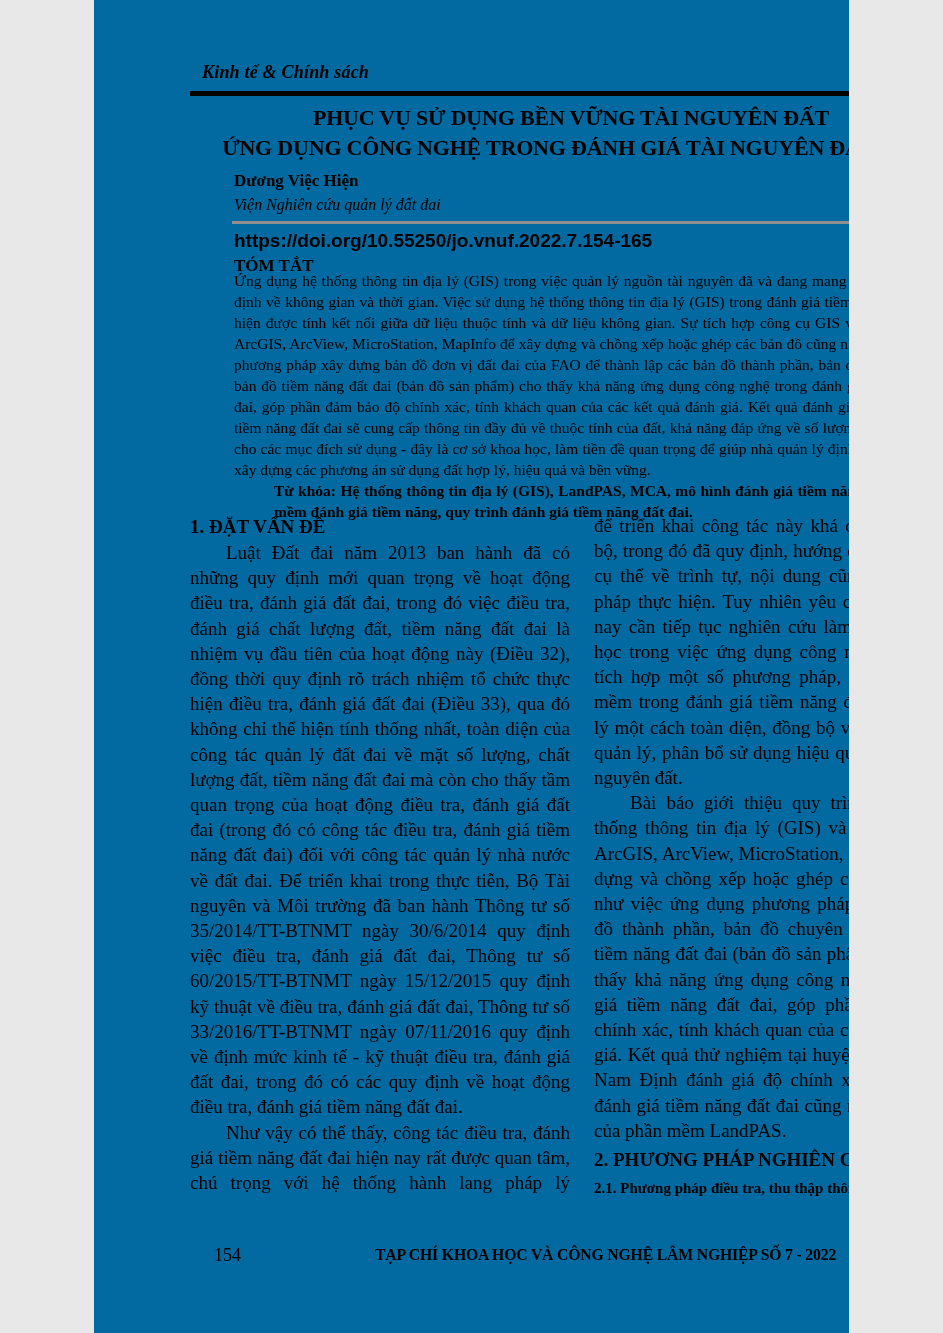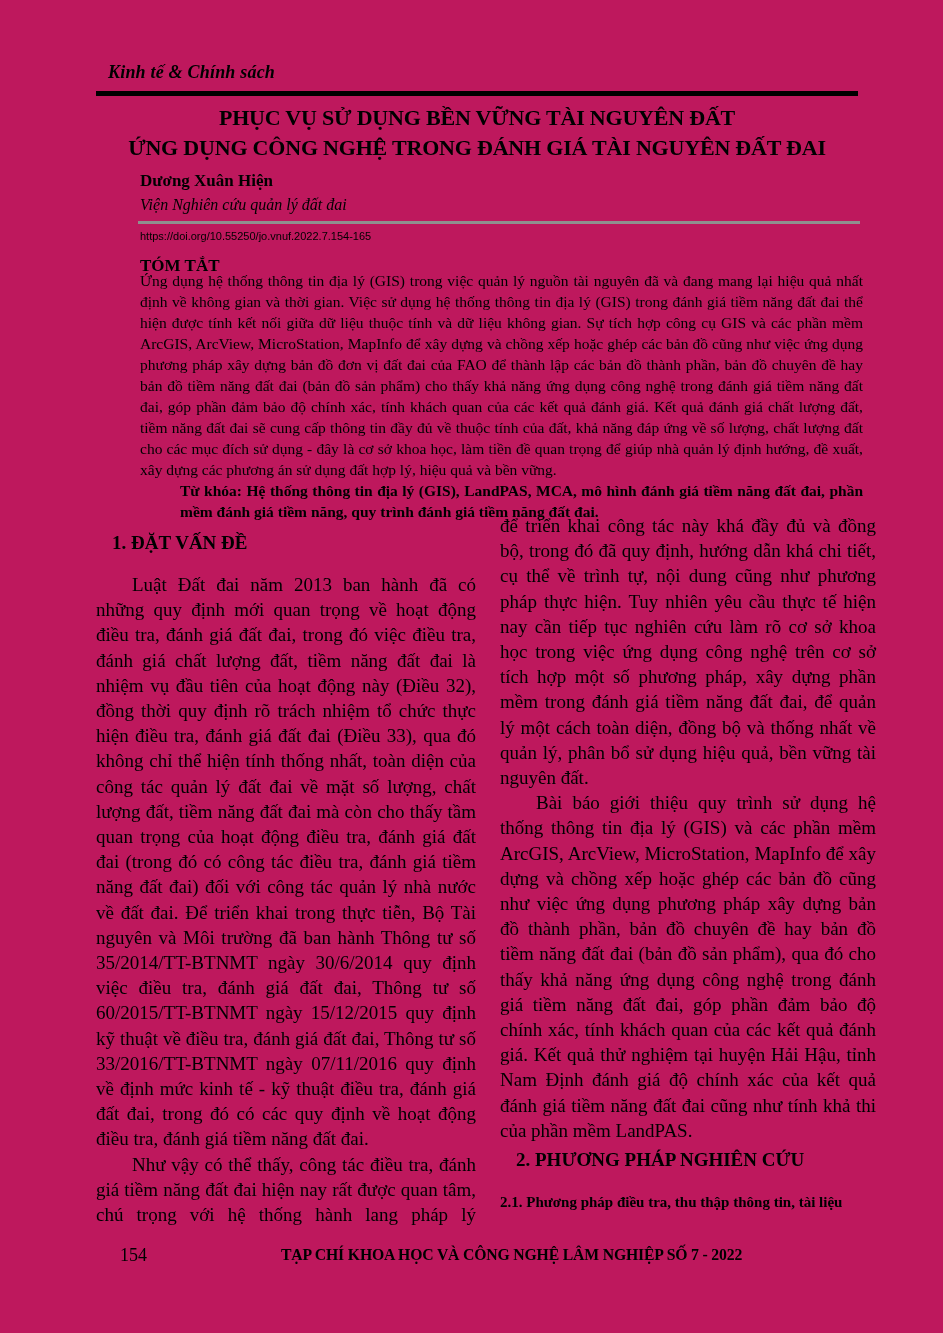--- a/index.html
+++ b/index.html
@@ -1,22 +1,22 @@
 <!DOCTYPE html>
 <html lang="vi"><head>
 <meta charset="utf-8">
 <style>
   * { box-sizing: border-box; }
   html, body { margin: 0; padding: 0; background: #e8e8e8; }
   .page {
     position: relative;
-    width: 943px;
+    width: 755px;
     height: 1333px;
     margin: 0 auto;
-    background: #be185d;
+    background: #0369a1;
     color: #000000;
     font-family: "Liberation Serif", serif;
     overflow: hidden;
   }
   .section-label {
     position: absolute;
     left: 108px; top: 62px;
     font-size: 18px;
     font-weight: bold;
     font-style: italic;
@@ -54,23 +54,24 @@
   .author-rule {
     position: absolute;
     left: 138px; top: 221px;
     width: 722px; height: 3px;
     background: #8f8f8f;
   }
   .doi {
     position: absolute;
     left: 140px; top: 230px;
     font-family: "Liberation Sans", sans-serif;
-    font-size: 11px;
+    font-size: 19px;
     color: #000000;
     text-decoration: none;
+    font-weight: bold;
   }
   .abstract-heading {
     position: absolute;
     left: 140px; top: 256px;
     font-size: 17px;
     font-weight: bold;
     margin: 0;
   }
   .abstract {
     position: absolute;
@@ -88,21 +89,21 @@
     font-size: 19px;
     line-height: 25.2px;
     text-align: justify;
   }
   .col-left  { left: 96px;  width: 380px; }
   .col-right { left: 500px; width: 376px; }
   .col p { margin: 0; }
   .col .indent { text-indent: 36px; }
   .col .fill { text-align-last: justify; }
   .col h2 {
-    margin: 16px;
+    margin: 0;
     font-size: 19px;
     font-weight: bold;
     line-height: 27px;
     text-align: left;
   }
   .col h3 {
     margin: 2px 0 0 0;
     font-size: 15px;
     font-weight: bold;
     line-height: 27px;
@@ -132,21 +133,21 @@
 
   <div class="section-label">Kinh tế &amp; Chính sách</div>
 
   <div class="header-rule"></div>
 
   <h1 class="title">
     <div>PHỤC VỤ SỬ DỤNG BỀN VỮNG TÀI NGUYÊN ĐẤT</div>
     <div>ỨNG DỤNG CÔNG NGHỆ TRONG ĐÁNH GIÁ TÀI NGUYÊN ĐẤT ĐAI</div>
   </h1>
 
-  <div class="author">Dương Xuân Hiện</div>
+  <div class="author">Dương Việc Hiện</div>
 
   <div class="affiliation">Viện Nghiên cứu quản lý đất đai</div>
 
   <div class="author-rule"></div>
 
   <a class="doi" href="#">https://doi.org/10.55250/jo.vnuf.2022.7.154-165</a>
 
   <h2 class="abstract-heading">TÓM TẮT</h2>
 
   <div class="abstract">

